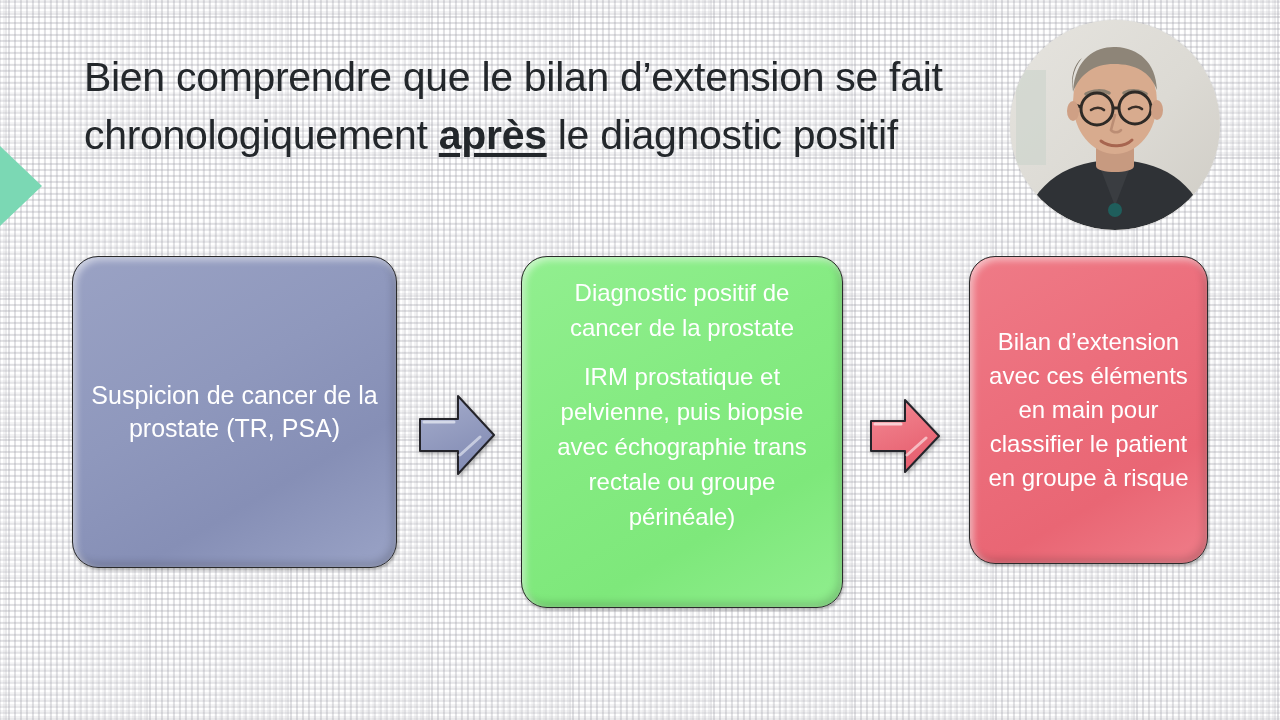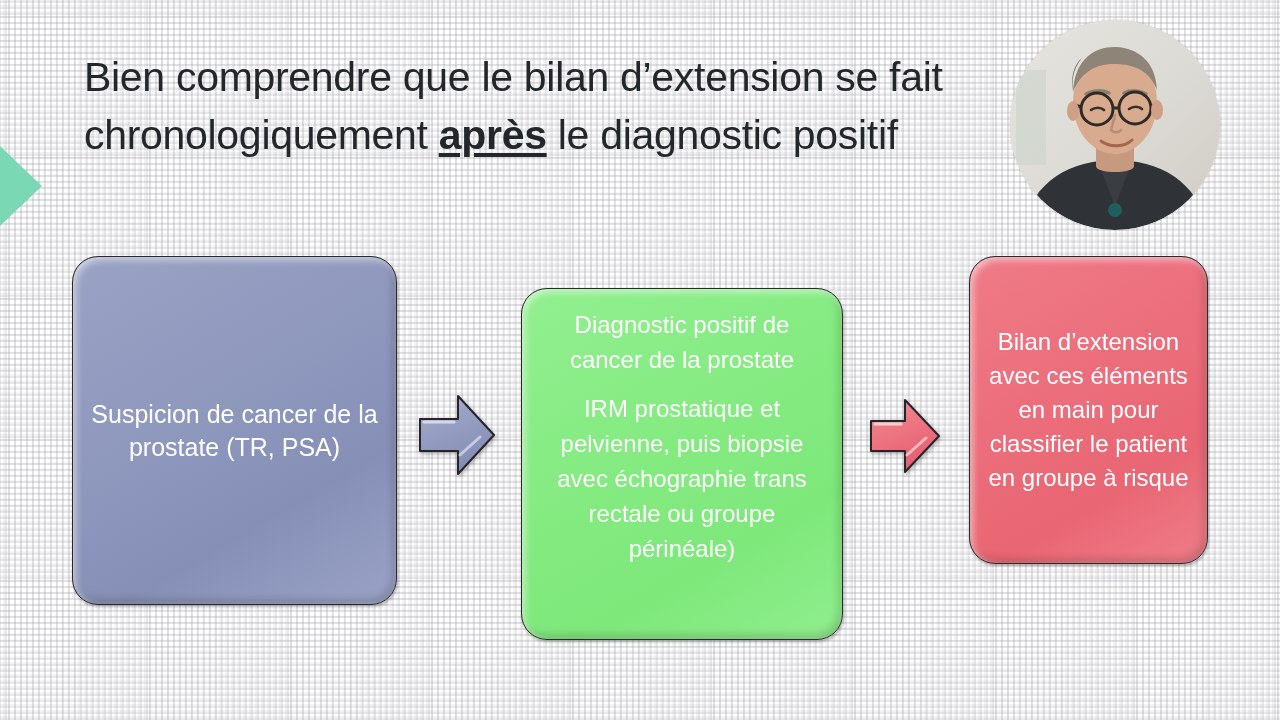--- a/index.html
+++ b/index.html
@@ -91,33 +91,32 @@
     color:#ffffff;
     text-align:center;
     padding:10px 14px;
     box-shadow: inset 3px 3px 7px rgba(255,255,255,0.55),
                 inset -3px -4px 8px rgba(0,0,0,0.18),
                 1px 2px 3px rgba(0,0,0,0.28);
   }
   .flow-box p { margin:0; }
 
   #box-suspicion {
-    left:72px; top:256px; width:325px; height:349px;
+    left:72px; top:256px; width:325px; height:312px;
     background:linear-gradient(150deg,#9aa2c4 0%, #8f98bd 42%, #868fb6 70%, #9aa3c6 100%);
     font-size:25px;
     line-height:33px;
   }
   #box-diagnostic {
     left:521px; top:256px; width:322px; height:352px;
     background:linear-gradient(150deg,#92ef90 0%, #85eb82 40%, #7ee87b 72%, #90ee8e 100%);
     font-size:24px;
     line-height:35px;
     justify-content:flex-start;
     padding-top:18px;
-    margin-top:32px;
   }
   #box-diagnostic .para1 { margin-bottom:14px; }
   #box-bilan {
     left:969px; top:256px; width:239px; height:308px;
     background:linear-gradient(150deg,#ef7b87 0%, #ec6e7c 40%, #e96674 72%, #ef7d89 100%);
     font-size:24px;
     line-height:34px;
   }
 
   

